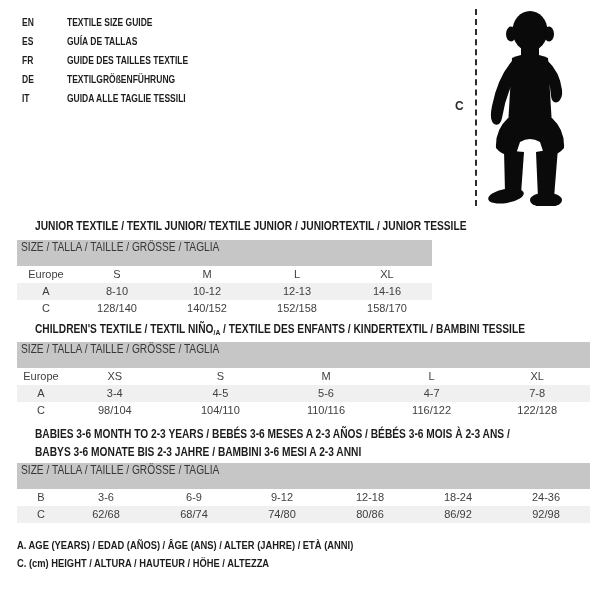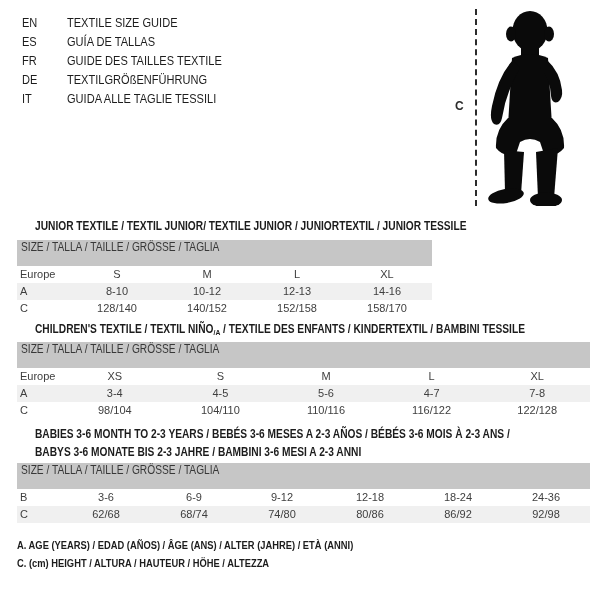--- a/index.html
+++ b/index.html
@@ -14,21 +14,21 @@
   }
   .cond {
     display: inline-block;
     transform: scaleX(0.85);
     transform-origin: 0 50%;
     white-space: nowrap;
   }
 
   
   .langs { position: absolute; left: 22px; top: 13px; }
-  .lang-row { display: flex; height: 19px; line-height: 19px; font-size: 13px; font-weight: normal; align-items: center; }
+  .lang-row { display: flex; height: 19px; line-height: 19px; font-size: 10px; font-weight: bold; align-items: center; }
   .lang-code { width: 45px; }
 
   
   .height-line {
     position: absolute; left: 475px; top: 9px; height: 197px; width: 0;
     border-left: 2.5px dashed #2b2b2b;
   }
   .height-label {
     position: absolute; left: 455px; top: 99px;
     font-size: 12px; font-weight: bold; color: #2b2b2b;
@@ -46,21 +46,21 @@
   .size-table { position: absolute; left: 17px; font-size: 11px; color: #3e3e3e; }
   .t1 { top: 240px; width: 415px; }
   .t2 { top: 342px; width: 573px; }
   .t3 { top: 463px; width: 573px; }
   .tbar {
     height: 26px; line-height: 14px; background: #c6c6c6;
     color: #383838; padding-left: 4px; font-size: 12px;
   }
   .trow { display: flex; height: 17px; line-height: 17px; }
   .trow.shaded { background: #f0f0f0; }
-  .tlabel { padding-left: 3px; text-align: left; flex: 0 0 auto; }
+  .tlabel { padding-left: 3px; text-align: center; flex: 0 0 auto; }
   .t1 .tlabel { width: 55px; }
   .t2 .tlabel, .t3 .tlabel { width: 45px; }
   .tcell { flex: 1 1 0; text-align: center; }
 
   
   .footnotes { position: absolute; left: 17px; top: 536px; }
   .footnote { height: 18px; line-height: 18px; font-size: 11px; font-weight: bold; color: #1c1c1c; }
 </style>
 </head>
 <body>

